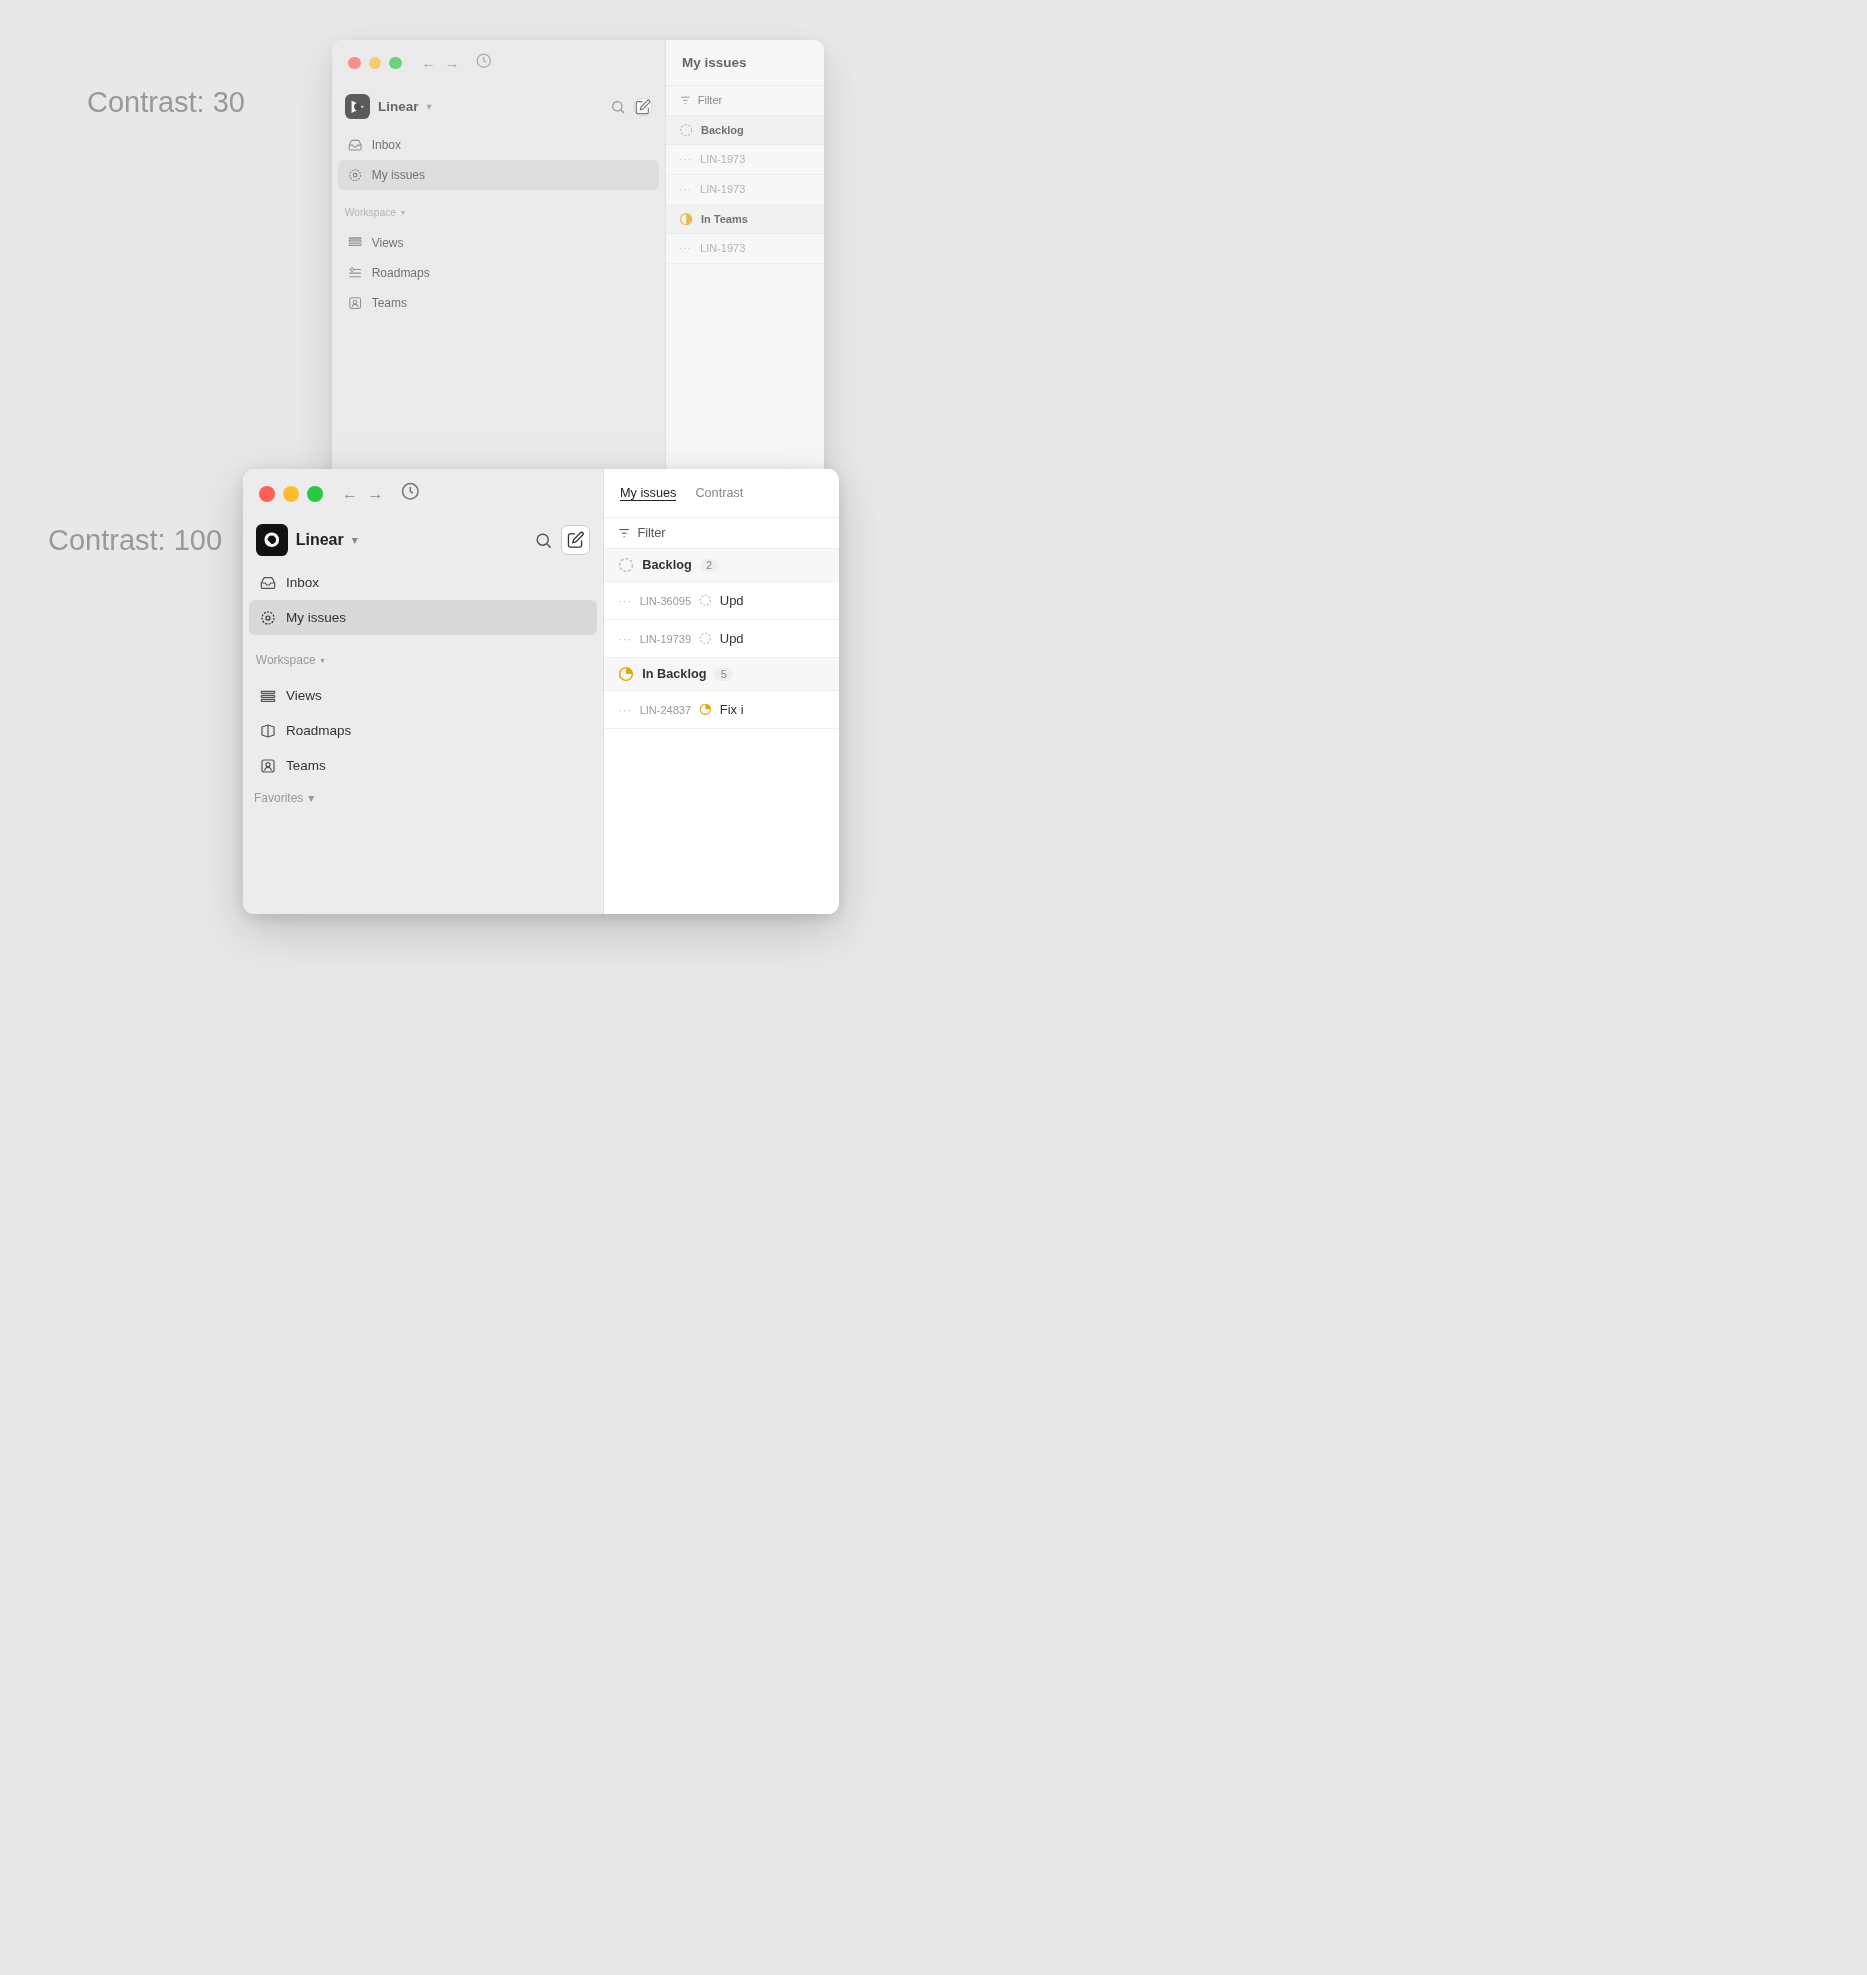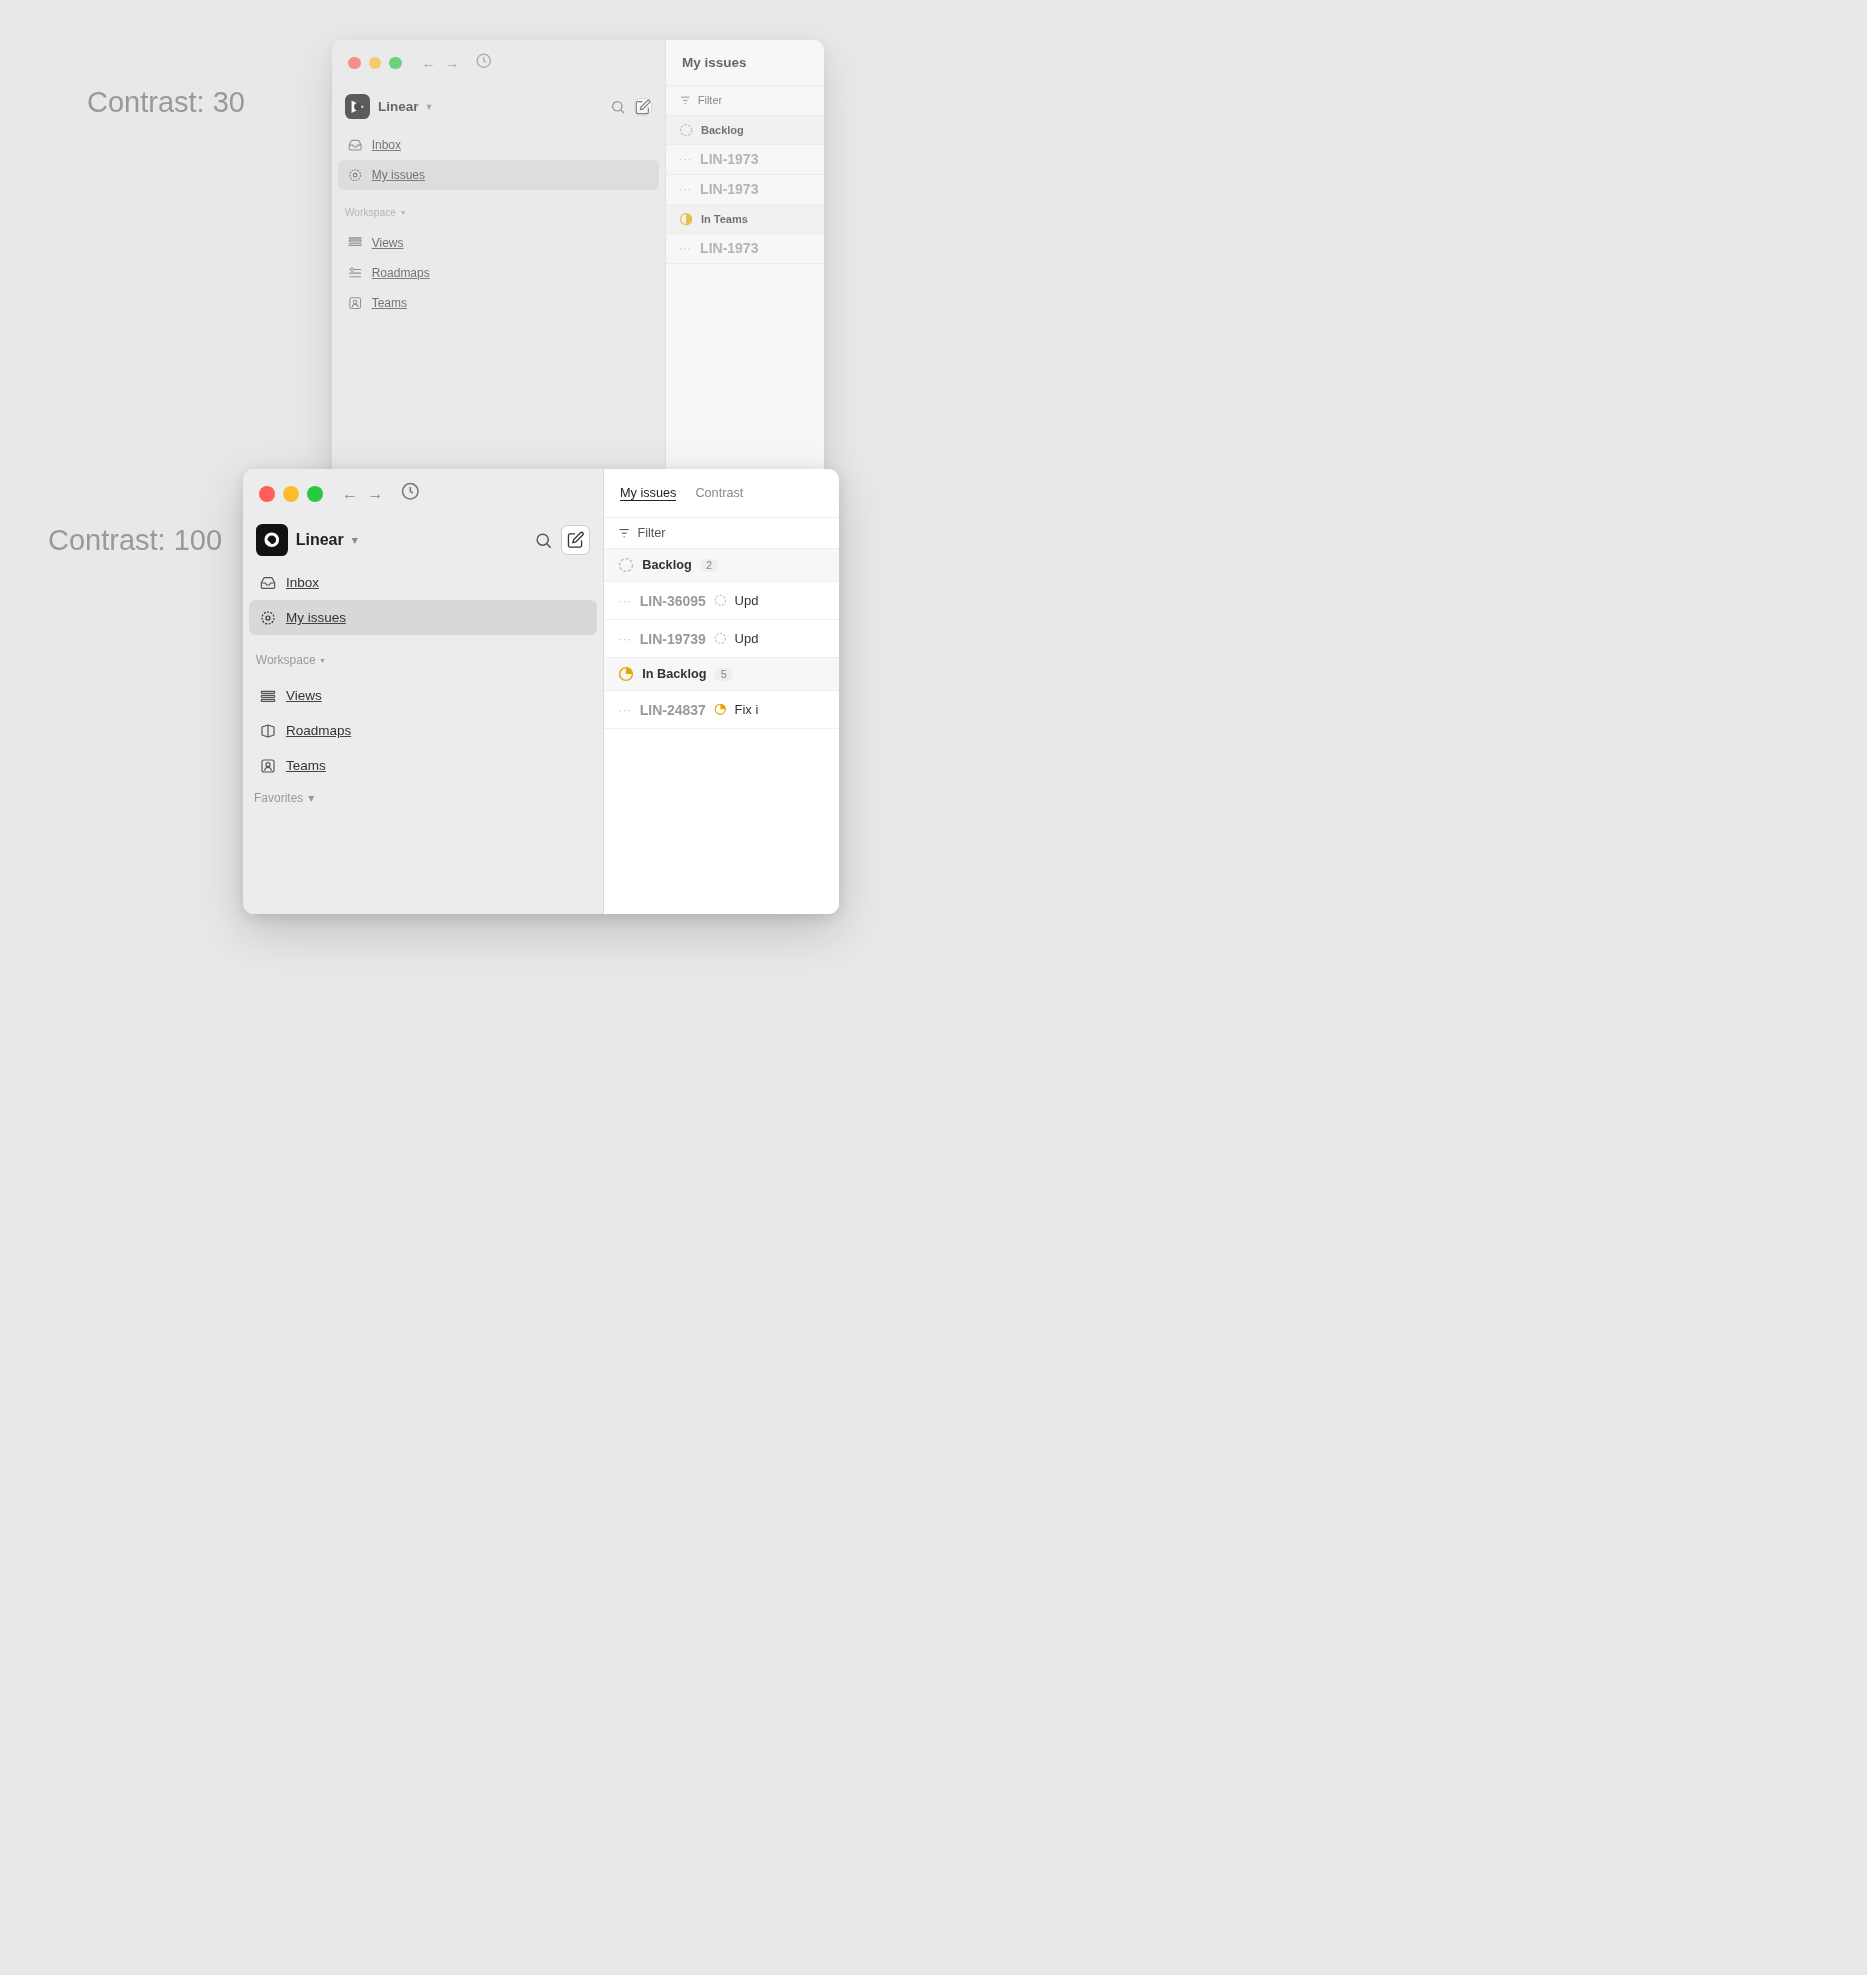--- a/index.html
+++ b/index.html
@@ -155,21 +155,20 @@
       padding: 0 6.4px;
     }
 
     .nav-item {
       display: flex;
       align-items: center;
       gap: 9.5px;
       border-radius: 6.4px;
       cursor: pointer;
       color: #444;
-      text-decoration: underline;
     }
 
     .nav-item.active {
       background: #d8d8d8;
     }
 
     .nav-item-icon {
       display: flex;
       align-items: center;
       justify-content: center;
@@ -265,22 +264,22 @@
     }
 
     .issue-dots {
       color: #bbb;
       font-size: 11px;
       letter-spacing: 0.8px;
     }
 
     .issue-id {
       color: #999;
-      font-size: 14px;
-      font-weight: 700;
+      font-size: 11px;
+      font-weight: 400;
       white-space: nowrap;
     }
 
     .issue-title {
       color: #333;
       font-size: 13px;
       white-space: nowrap;
       overflow: hidden;
       text-overflow: ellipsis;
     }

